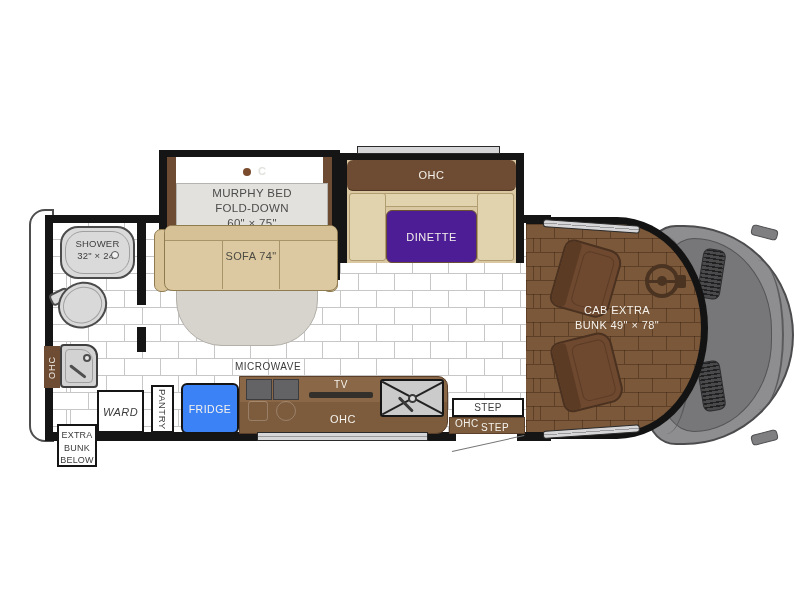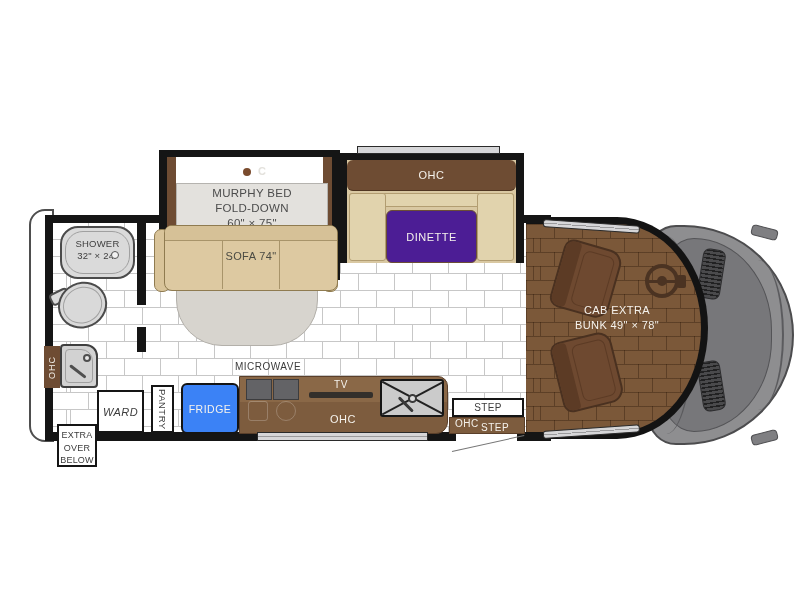--- a/index.html
+++ b/index.html
@@ -135,21 +135,21 @@
   <div class="abs ctr" style="left:44px;top:346px;width:16px;height:42px;background:#6e4c33;">
     <span class="lblw" style="font-size:9px;writing-mode:vertical-rl;transform:rotate(180deg);letter-spacing:1px;">OHC</span>
   </div>
   <div class="abs inset-line" style="left:60px;top:344px;width:38px;height:44px;background:#d2d2d2;border:2px solid #3f3f3f;border-radius:4px 12px 4px 4px;">
     <div class="abs" style="left:21px;top:8px;width:8px;height:8px;border:2px solid #4f4f4f;border-radius:50%;background:#e8e8e8;"></div>
     <div class="abs" style="left:6px;top:24px;width:20px;height:2.5px;background:#4f4f4f;transform:rotate(38deg);border-radius:2px;"></div>
   </div>
 
   <div class="abs whitebox" style="left:57px;top:390px;width:40px;height:43px;text-align:center;font-size:9px;line-height:12.5px;color:#3c3c3c;padding-top:3px;letter-spacing:.2px;margin-top:34px;">
     <div>EXTRA</div>
-    <div>OVER</div>
+    <div>BUNK</div>
     <div>BELOW</div>
   </div>
   <div class="abs whitebox ctr lbl" style="left:97px;top:390px;width:47px;height:43px;font-size:11px;font-style:italic;">WARD</div>
   <div class="abs whitebox ctr" style="left:151px;top:385px;width:23px;height:48px;">
     <span class="lbl" style="font-size:9.5px;writing-mode:vertical-rl;letter-spacing:.5px;">PANTRY</span>
   </div>
   <div class="abs ctr lblw" style="left:181px;top:383px;width:58px;height:51px;background:#3b82f6;border:2px solid #141414;font-size:10.5px;">FRIDGE</div>
 
   <div class="abs ctr lbl" style="left:222px;top:360px;width:92px;height:13px;font-size:10px;letter-spacing:.5px;">MICROWAVE</div>
   <div class="abs" style="left:239px;top:376px;width:209px;height:58px;background:#7d5c3e;border:1px solid #5a3f2a;border-radius:0 10px 12px 0;">

